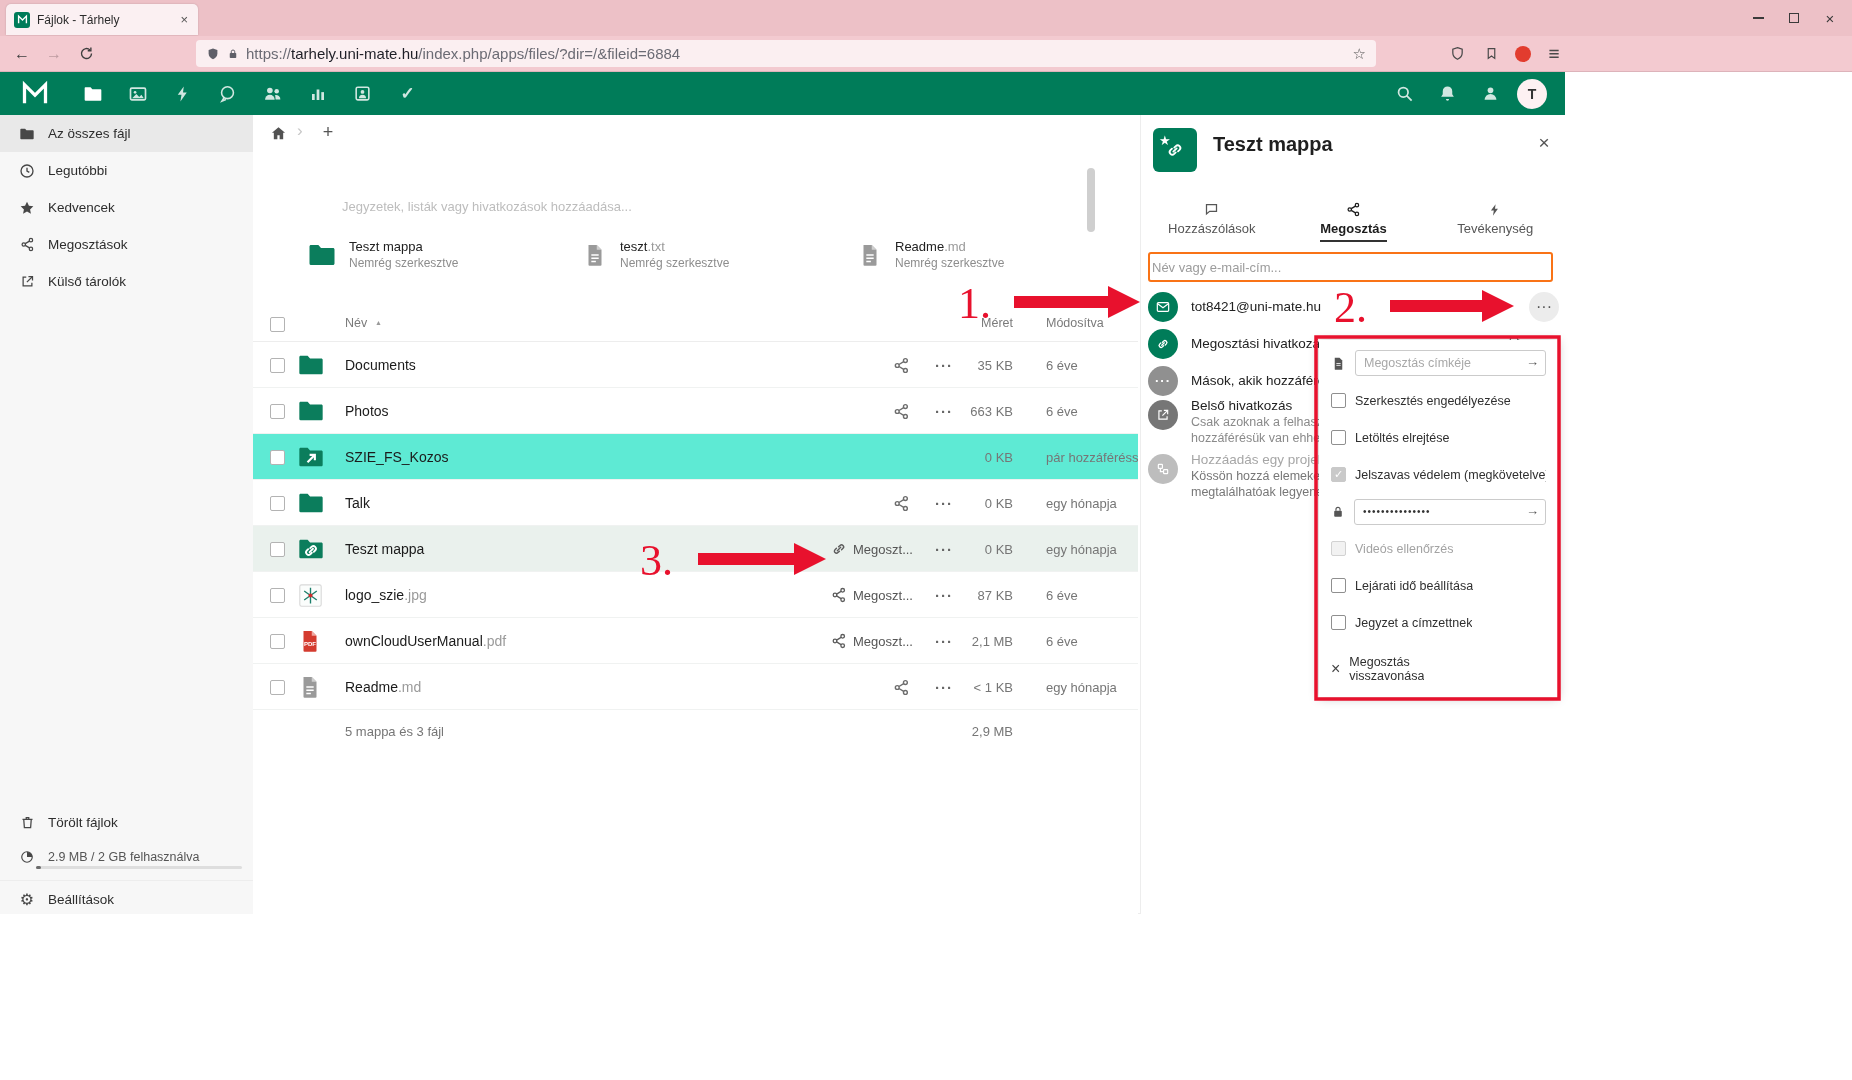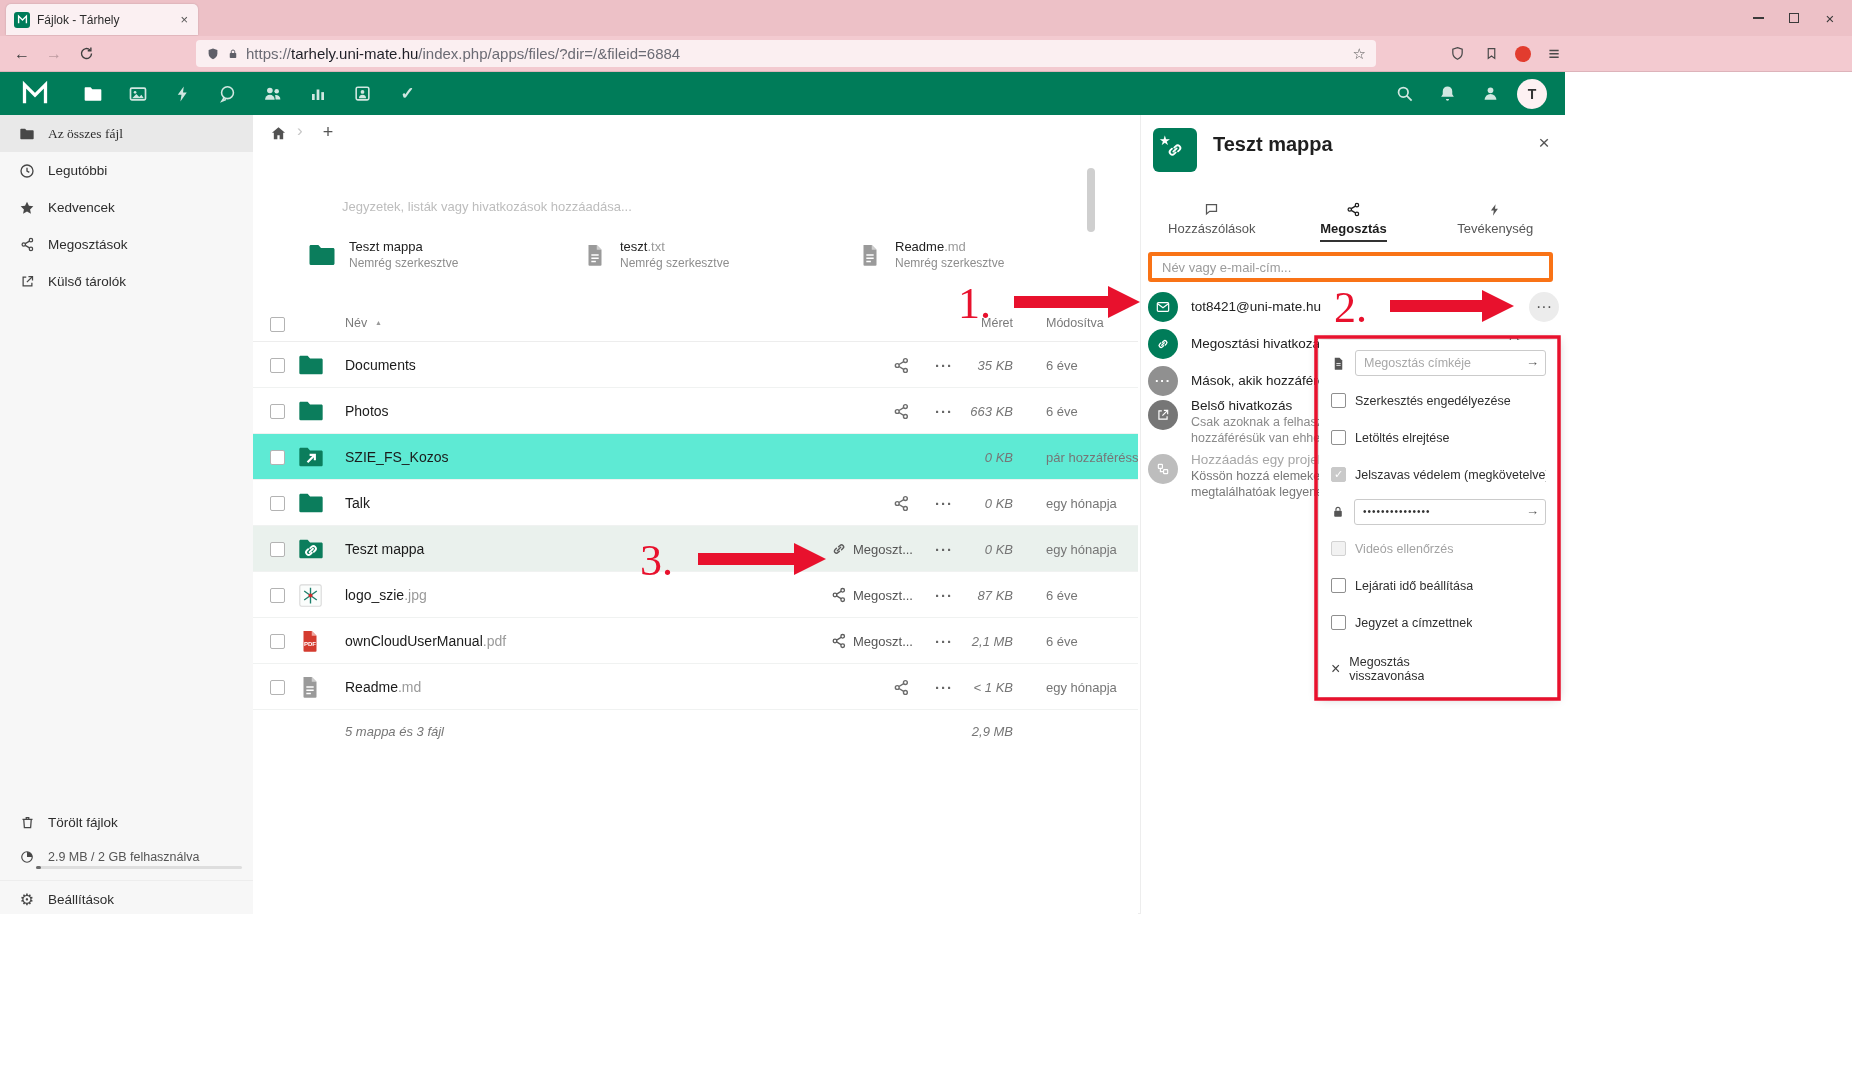--- a/index.html
+++ b/index.html
@@ -46,21 +46,21 @@
   .nav-ic.active { color:#fff; }
   .appbar-right { margin-left:auto; display:flex; align-items:center; gap:10px; padding-right:18px; }
   .appbar-right .nav-ic { width:33px; }
   .avatar { width:30px; height:30px; border-radius:50%; background:#fdf1f2; color:#333;
             font-size:14px; font-weight:bold; display:flex; align-items:center; justify-content:center; }
 
   
   .sidebar { position:absolute; left:0; top:43px; width:253px; height:799px; background:#f7f7f7; }
   .side-item { display:flex; align-items:center; gap:12px; height:37px; padding:0 8px 0 18px;
                font-size:13.5px; color:#2d2d2d; }
-  .side-item.active { background:#e9e9e9;font-family:Liberation Serif, serif; }
+  .side-item.active { background:#e9e9e9; }
   .side-ic { width:18px; display:flex; justify-content:center; color:#474747; flex:none; }
   .quota-bar { position:absolute; left:36px; width:206px; height:3px; background:#dedede; border-radius:2px; }
   .quota-fill { width:5px; height:3px; background:#6b6b6b; border-radius:2px; }
 
   
   .main { position:absolute; left:253px; top:43px; width:885px; height:799px; background:#fff; }
   .hint { position:absolute; left:57px; top:84px; font-size:13px; color:#bdbdbd;margin-left:32px; }
   .scroll-thumb { position:absolute; left:834px; top:53px; width:8px; height:64px;
                   background:#cfcfcf; border-radius:4px; }
   .rcard { position:absolute; top:124px; display:flex; align-items:center; gap:12px; width:250px; }
@@ -69,42 +69,42 @@
   .checkbox { width:15px; height:15px; border:1px solid #b3b3b3; border-radius:2px; background:#fff; flex:none; }
   .thead { position:absolute; left:0; top:191px; width:885px; height:36px; border-bottom:1px solid #ededed;
            font-size:12.5px; color:#7a7a7a; }
   .frows { position:absolute; left:0; top:227px; width:885px; }
   .frow { position:relative; height:46px; border-bottom:1px solid #f0f2f1; }
   .frow .cell { position:absolute; top:0; height:46px; display:flex; align-items:center; }
   .fname { font-size:14px; color:#1b1b1b; white-space:nowrap; }
   .fname .ext { color:#9a9a9a; }
   .stext { font-size:13px; color:#555; }
   .dots { font-size:15px; font-weight:bold; letter-spacing:1px; color:#666; }
-  .fsize { font-size:13px; color:#767676; justify-content:flex-end;font-style:italic; }
+  .fsize { font-size:13px; color:#767676; justify-content:flex-end; }
   .fmod { font-size:13px; color:#767676; white-space:nowrap; }
   .row-pink { background:#5eead4; }
   .row-green { background:#eaf1ed; }
 
   
   .panel { position:absolute; left:1140px; top:43px; width:425px; height:799px; background:#fff;
            border-left:1px solid #ededed; }
   .p-hicon { position:absolute; left:12px; top:13px; width:44px; height:44px; border-radius:6px;
              background:#007c59; display:flex; align-items:center; justify-content:center; }
   .p-star { position:absolute; left:6px; top:6px; color:#fff; font-size:13px; line-height:1; }
   .p-title { position:absolute; left:72px; top:18px; font-size:20px; font-weight:bold; color:#1f1f1f; }
   .p-close { position:absolute; left:388px; top:13px; width:30px; height:30px; display:flex;
              align-items:center; justify-content:center; font-size:19px; color:#555; }
   .p-tabs { position:absolute; left:0; top:85px; width:425px; height:44px; display:flex; }
   .p-tab { flex:1; display:flex; flex-direction:column; align-items:center; justify-content:center;
            gap:4px; color:#565656; }
   .p-tab .tlabel { font-size:13px; padding-bottom:4px; border-bottom:2px solid transparent; }
   .p-tab.active { color:#1c1c1c; }
   .p-tab.active .tlabel { font-weight:bold; border-bottom-color:#333; }
-  .p-input { position:absolute; left:7px; top:137px; width:405px; height:30px; border:4px solid #f97316;
-             border-radius:3px; padding:0 10px; font-size:13px; color:#333; background:#fff;
+  .p-input { position:absolute; left:7px; top:137px; width:405px; height:30px; border:2px solid #f97316;
+             border-radius:3px; padding:0 2px; font-size:13px; color:#333; background:#fff;
              font-family:inherit; }
   .p-input::placeholder { color:#9c9c9c; }
   .srow { position:absolute; left:7px; width:411px; height:37px; display:flex; align-items:center; gap:13px; }
   .savatar { width:30px; height:30px; border-radius:50%; display:flex; align-items:center;
              justify-content:center; flex:none; }
   .slabel { font-size:13.5px; color:#222; white-space:nowrap; overflow:hidden; }
   .sdots-btn { margin-left:auto; width:30px; height:30px; border-radius:50%; background:#ececec;
                display:flex; align-items:center; justify-content:center; color:#555; flex:none; }
   .iblock-title { font-size:13.5px; color:#222; }
   .iblock-sub { font-size:12.5px; color:#8a8a8a; margin-top:2px; white-space:nowrap; overflow:hidden; }

